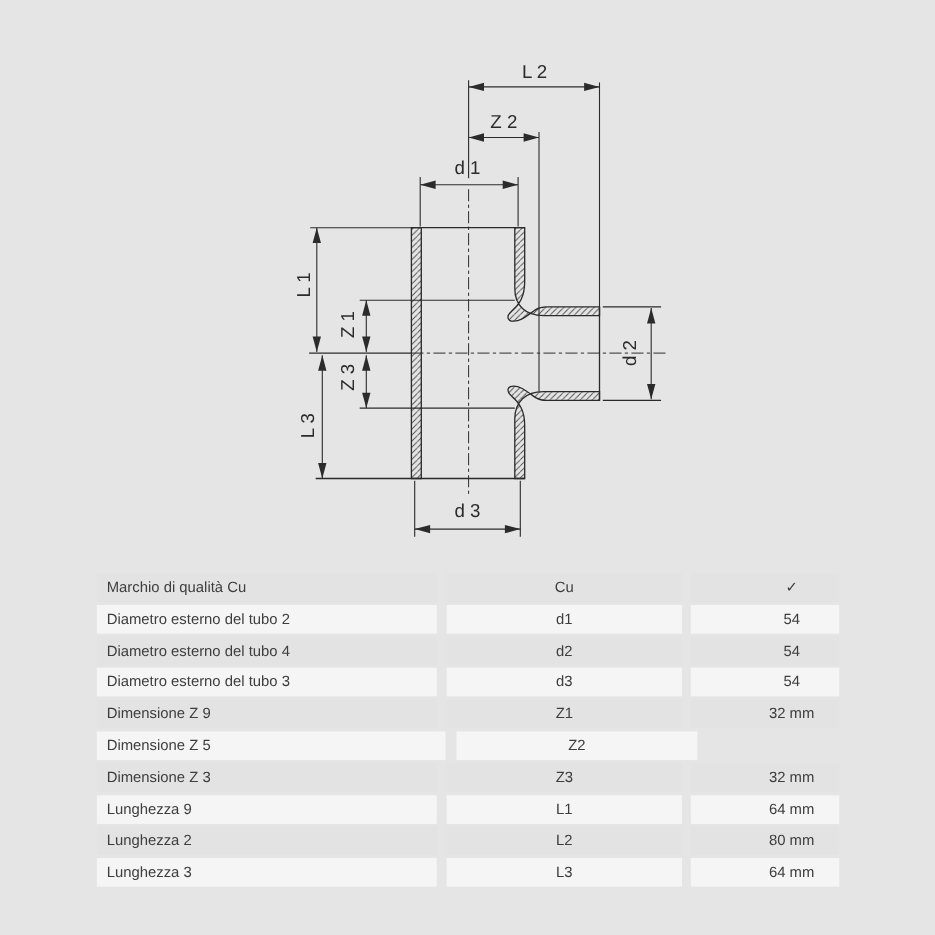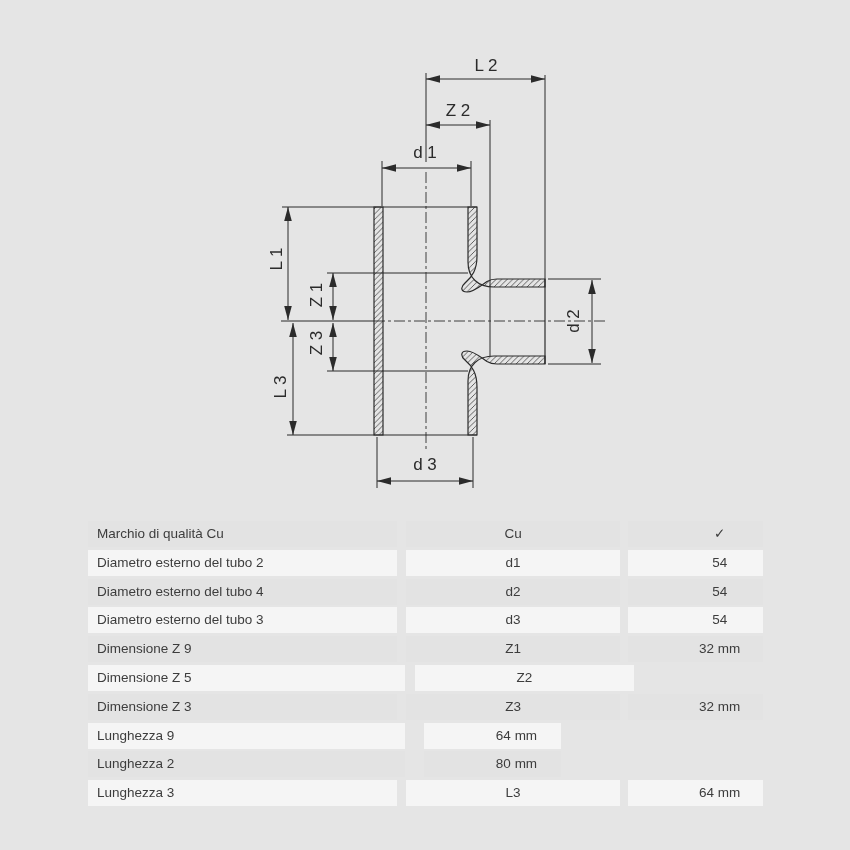--- a/index.html
+++ b/index.html
@@ -171,27 +171,29 @@
       <div class="c1">Dimensione Z 3</div>
         <div class="gap1"></div>
       <div class="c2">Z3</div>
         <div class="gap2"></div>
       <div class="c3">32 mm</div>
     </div>
 
     <div class="t-row plain">
       <div class="c1">Lunghezza 9</div>
         <div class="gap1"></div>
+      <div class="c2">L1</div>
         <div class="gap2"></div>
       <div class="c3">64 mm</div>
     </div>
 
     <div class="t-row shaded">
       <div class="c1">Lunghezza 2</div>
         <div class="gap1"></div>
+      <div class="c2">L2</div>
         <div class="gap2"></div>
       <div class="c3">80 mm</div>
     </div>
 
     <div class="t-row plain">
       <div class="c1">Lunghezza 3</div>
         <div class="gap1"></div>
       <div class="c2">L3</div>
         <div class="gap2"></div>
       <div class="c3">64 mm</div>

